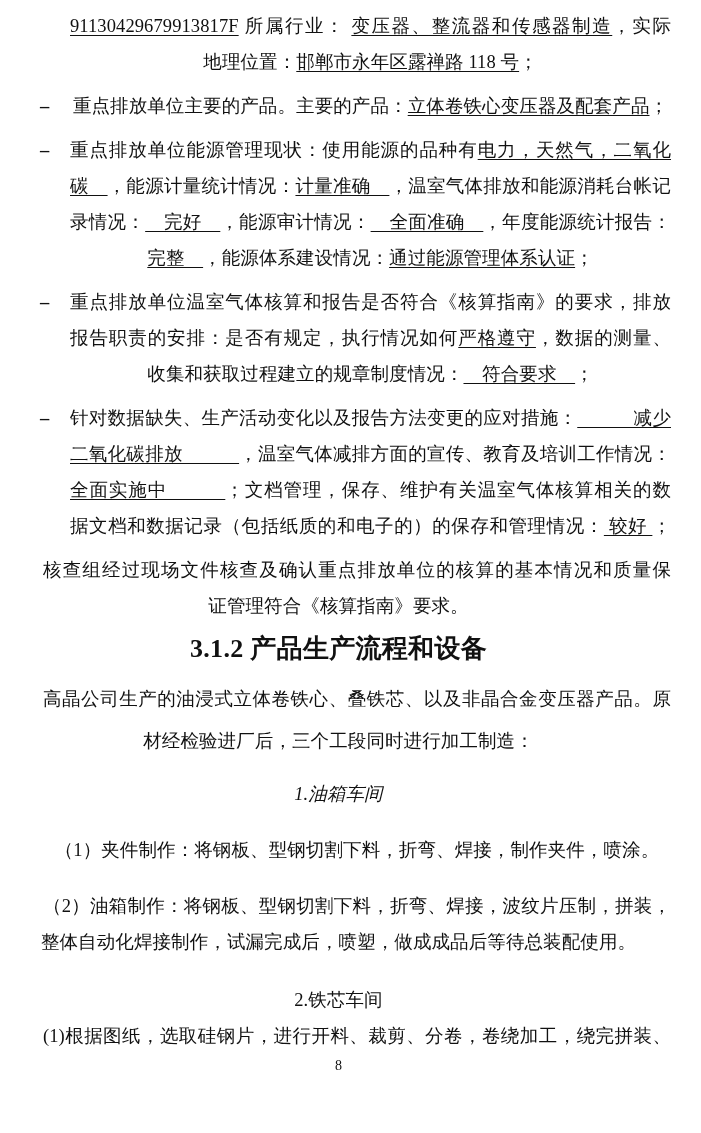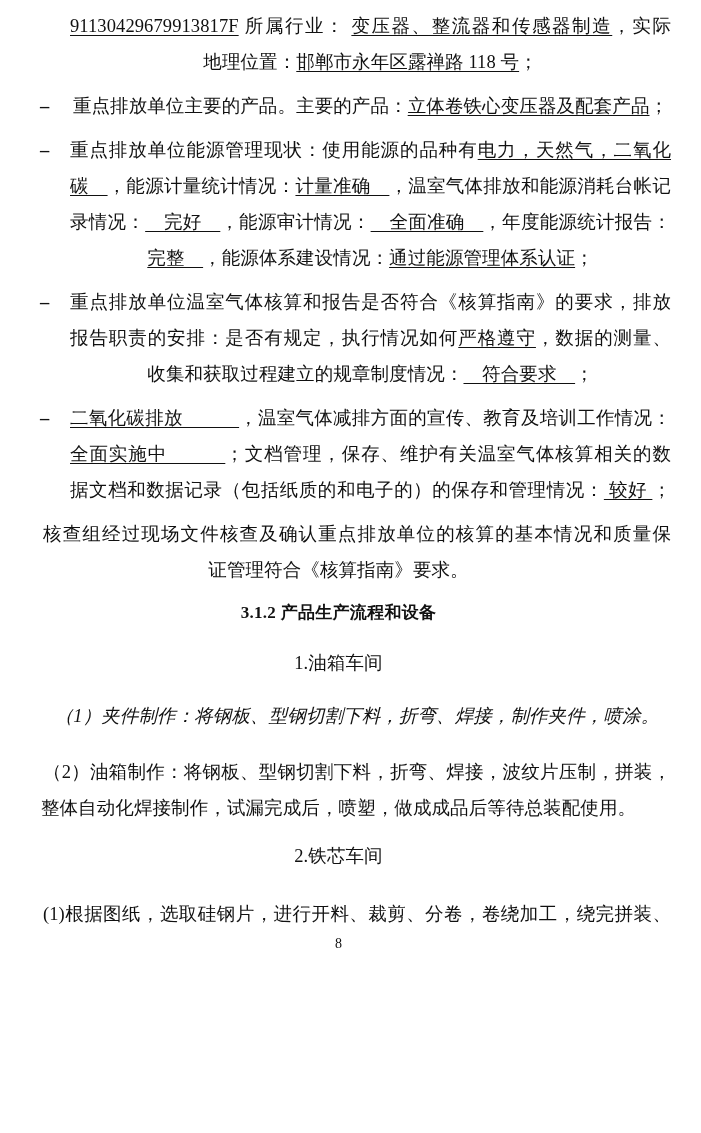--- a/index.html
+++ b/index.html
@@ -27,28 +27,28 @@
     font-weight:bold;
   }
   .blk.bullet .content { flex:1 1 auto; min-width:0; }
   
   .blk.continuation { padding-left:64px; }
   
   .blk.paragraph .line:first-child,
   .blk.sub .line:first-child { text-indent:2em; }
   
   .blk.heading {
-    font-weight:bold; font-size:17px; line-height:30px;
+    font-weight:bold; font-size:26px; line-height:30px;
     margin-top:10px; letter-spacing:0.3px;
   }
   
   #doc-body > .blk:nth-child(8)  { margin-top:14px; line-height:42px; }
   #doc-body > .blk:nth-child(9)  { margin-top:14px;font-style:italic; }
   #doc-body > .blk:nth-child(10) { margin-top:20px; }
-  #doc-body > .blk:nth-child(11) { margin-top:12px; }
+  #doc-body > .blk:nth-child(11) { margin-top:20px; }
   #doc-body > .blk:nth-child(12) { margin-top:22px; }
   #doc-body > .blk:nth-child(13) { margin-top:0; }
   .u { text-decoration:underline; text-underline-offset:3px; text-decoration-thickness:1px; }
   #page-footer {
     margin-top:2px;
     text-align:center;
     font-size:14px; line-height:20px;
   }
 </style>
 </head>
@@ -79,31 +79,36 @@
         <span class="marker">–</span>
         <div class="content">
           <div class="line fill"><span>重点排放单位温室气体核算和报告是否符合《核算指南》的要求，排放</span></div>
           <div class="line fill"><span>报告职责的安排：是否有规定，执行情况如何</span><span class="u">严格遵守</span><span>，数据的测量、</span></div>
           <div class="line"><span>收集和获取过程建立的规章制度情况：</span><span class="u">　符合要求　</span><span>；</span></div>
         </div>
       </div>
       <div class="blk bullet">
         <span class="marker">–</span>
         <div class="content">
+          <div class="line fill"><span>针对数据缺失、生产活动变化以及报告方法变更的应对措施：</span><span class="u">　　　减少</span></div>
           <div class="line fill"><span class="u">二氧化碳排放　　　</span><span>，温室气体减排方面的宣传、教育及培训工作情况：</span></div>
           <div class="line fill"><span class="u">全面实施中　　　</span><span>；文档管理，保存、维护有关温室气体核算相关的数</span></div>
           <div class="line fill"><span>据文档和数据记录（包括纸质的和电子的）的保存和管理情况：</span><span class="u"> 较好 </span><span>；</span></div>
         </div>
       </div>
       <div class="blk paragraph">
         <div class="line fill"><span>核查组经过现场文件核查及确认重点排放单位的核算的基本情况和质量保</span></div>
         <div class="line"><span>证管理符合《核算指南》要求。</span></div>
       </div>
       <div class="blk heading">
         <div class="line"><span>3.1.2 产品生产流程和设备</span></div>
+      </div>
+      <div class="blk paragraph">
+        <div class="line fill"><span>高晶公司生产的油浸式立体卷铁心、叠铁芯、以及非晶合金变压器产品。原</span></div>
+        <div class="line"><span>材经检验进厂后，三个工段同时进行加工制造：</span></div>
       </div>
       <div class="blk plain">
         <div class="line"><span>1.油箱车间</span></div>
       </div>
       <div class="blk sub">
         <div class="line"><span>（1）夹件制作：将钢板、型钢切割下料，折弯、焊接，制作夹件，喷涂。</span></div>
       </div>
       <div class="blk sub">
         <div class="line fill"><span>（2）油箱制作：将钢板、型钢切割下料，折弯、焊接，波纹片压制，拼装，</span></div>
         <div class="line"><span>整体自动化焊接制作，试漏完成后，喷塑，做成成品后等待总装配使用。</span></div>

